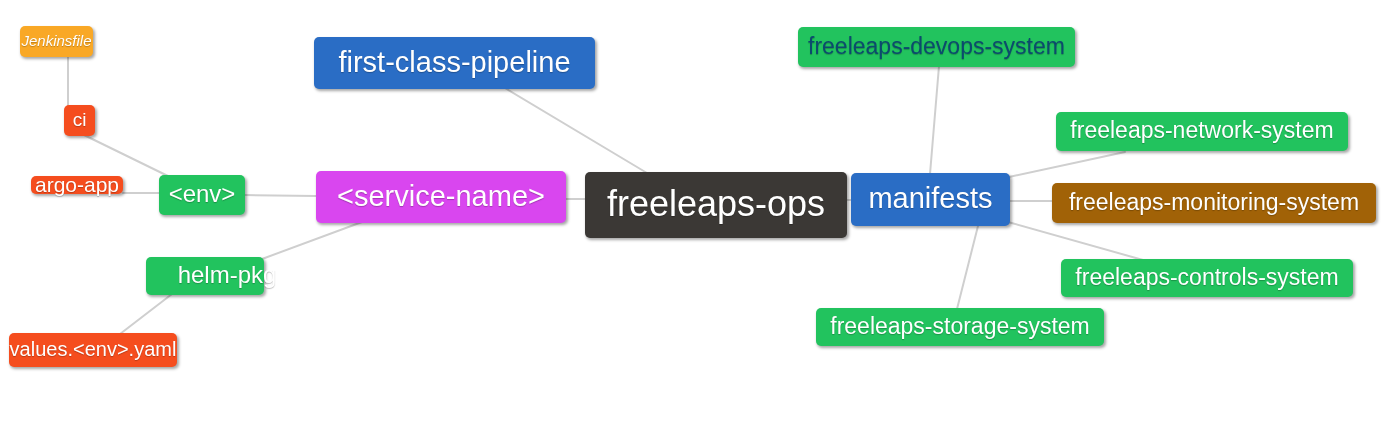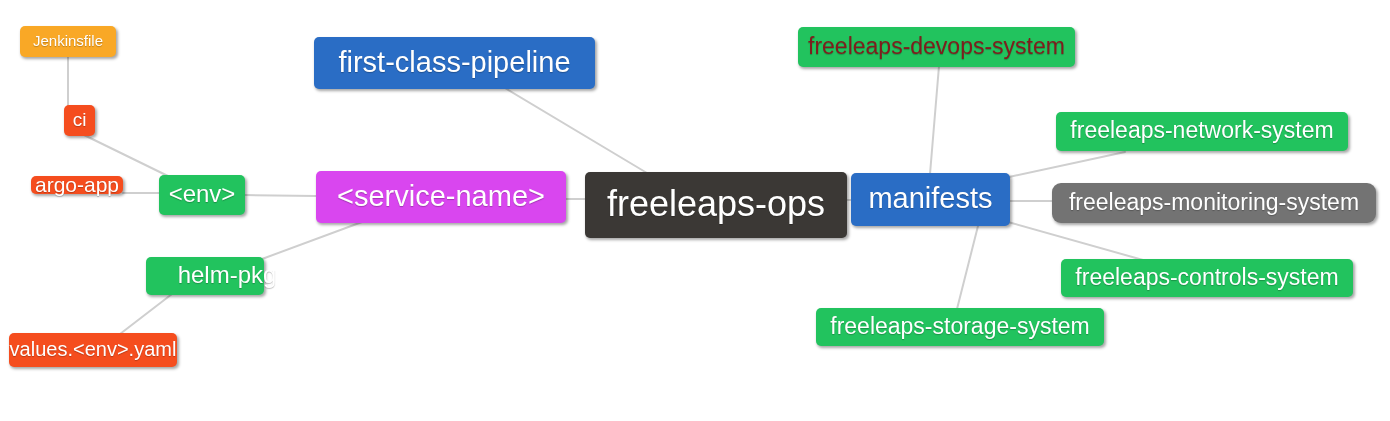--- a/index.html
+++ b/index.html
@@ -62,29 +62,29 @@
       <line x1="505" y1="88" x2="647" y2="173" stroke="#cfcfcf" stroke-width="2" stroke-linecap="round"></line>
       <line x1="566" y1="199" x2="585" y2="199" stroke="#cfcfcf" stroke-width="2" stroke-linecap="round"></line>
       <line x1="845" y1="200" x2="852" y2="200" stroke="#cfcfcf" stroke-width="2" stroke-linecap="round"></line>
       <line x1="930" y1="174" x2="939" y2="66" stroke="#cfcfcf" stroke-width="2" stroke-linecap="round"></line>
       <line x1="1009" y1="177" x2="1125" y2="152" stroke="#cfcfcf" stroke-width="2" stroke-linecap="round"></line>
       <line x1="1010" y1="201" x2="1052" y2="201" stroke="#cfcfcf" stroke-width="2" stroke-linecap="round"></line>
       <line x1="1008" y1="222" x2="1143" y2="260" stroke="#cfcfcf" stroke-width="2" stroke-linecap="round"></line>
       <line x1="978" y1="226" x2="957" y2="309" stroke="#cfcfcf" stroke-width="2" stroke-linecap="round"></line>
     </svg>
   <div class="node-layer" id="node-layer">
-      <div class="node" style="left: 20px; top: 26px; width: 96px; height: 31px; font-size: 15px; background: rgb(249, 168, 38); color: rgb(255, 255, 255);">Jenkinsfile</div>
+      <div class="node" style="left: 20px; top: 26px; width: 73px; height: 31px; font-size: 15px; background: rgb(249, 168, 38); color: rgb(255, 255, 255); font-style: italic;">Jenkinsfile</div>
       <div class="node" style="left: 64px; top: 105px; width: 31px; height: 31px; font-size: 19px; background: rgb(245, 77, 30); color: rgb(255, 255, 255);">ci</div>
       <div class="node" style="left: 31px; top: 176px; width: 92px; height: 18px; font-size: 21px; background: rgb(245, 77, 30); color: rgb(255, 255, 255);">argo-app</div>
       <div class="node" style="left: 159px; top: 175px; width: 86px; height: 40px; font-size: 24px; background: rgb(34, 195, 94); color: rgb(255, 255, 255);">&lt;env&gt;</div>
       <div class="node" style="left: 316px; top: 171px; width: 250px; height: 52px; font-size: 29px; background: #d946ef; color: rgb(255, 255, 255);">&lt;service-name&gt;</div>
       <div class="node" style="left: 146px; top: 257px; width: 118px; height: 38px; font-size: 24px; background: rgb(34, 195, 94); color: rgb(255, 255, 255); padding-left: 44px;">helm-pkg</div>
       <div class="node" style="left: 9px; top: 333px; width: 168px; height: 34px; font-size: 20px; background: rgb(245, 77, 30); color: rgb(255, 255, 255);">values.&lt;env&gt;.yaml</div>
       <div class="node" style="left: 314px; top: 37px; width: 281px; height: 52px; font-size: 29px; background: rgb(42, 109, 197); color: rgb(255, 255, 255);">first-class-pipeline</div>
       <div class="node" style="left: 585px; top: 172px; width: 262px; height: 66px; font-size: 36px; background: rgb(59, 56, 53); color: rgb(255, 255, 255);">freeleaps-ops</div>
       <div class="node" style="left: 851px; top: 173px; width: 159px; height: 53px; font-size: 29px; background: rgb(42, 109, 197); color: rgb(255, 255, 255);">manifests</div>
-      <div class="node" style="left: 798px; top: 27px; width: 277px; height: 40px; font-size: 23px; background: rgb(34, 195, 94); color: #7f1d1d;">freeleaps-devops-system</div>
+      <div class="node" style="left: 798px; top: 27px; width: 277px; height: 40px; font-size: 23px; background: rgb(34, 195, 94); color: #0c4a6e;">freeleaps-devops-system</div>
       <div class="node" style="left: 1056px; top: 112px; width: 292px; height: 39px; font-size: 23px; background: rgb(34, 195, 94); color: rgb(255, 255, 255);">freeleaps-network-system</div>
-      <div class="node" style="left: 1052px; top: 183px; width: 324px; height: 40px; font-size: 23px; background: #737373; color: rgb(255, 255, 255); border-radius: 9px;">freeleaps-monitoring-system</div>
+      <div class="node" style="left: 1052px; top: 183px; width: 324px; height: 40px; font-size: 23px; background: #a16207; color: rgb(255, 255, 255);">freeleaps-monitoring-system</div>
       <div class="node" style="left: 1061px; top: 259px; width: 292px; height: 38px; font-size: 23px; background: rgb(34, 195, 94); color: rgb(255, 255, 255);">freeleaps-controls-system</div>
       <div class="node" style="left: 816px; top: 308px; width: 288px; height: 38px; font-size: 23px; background: rgb(34, 195, 94); color: rgb(255, 255, 255);">freeleaps-storage-system</div>
     </div>
 </div>
 
 </body></html>

